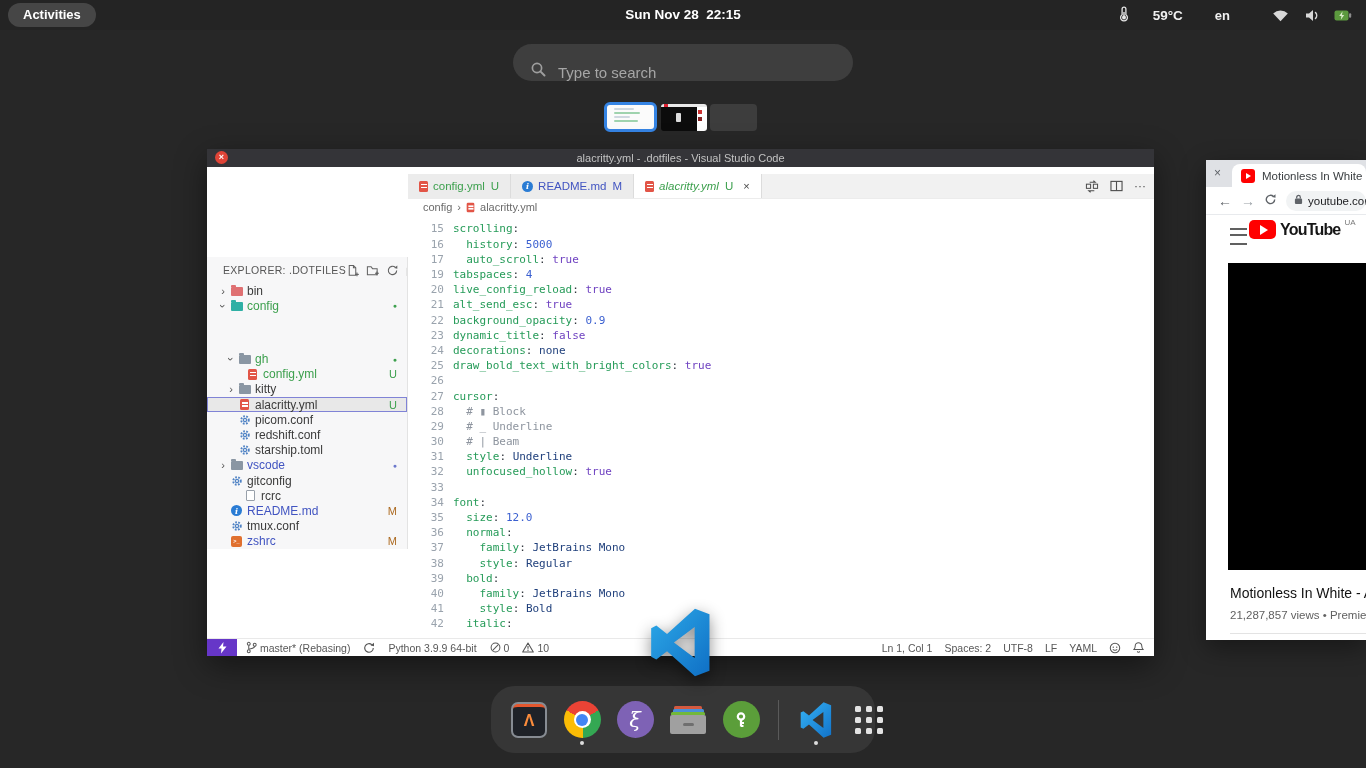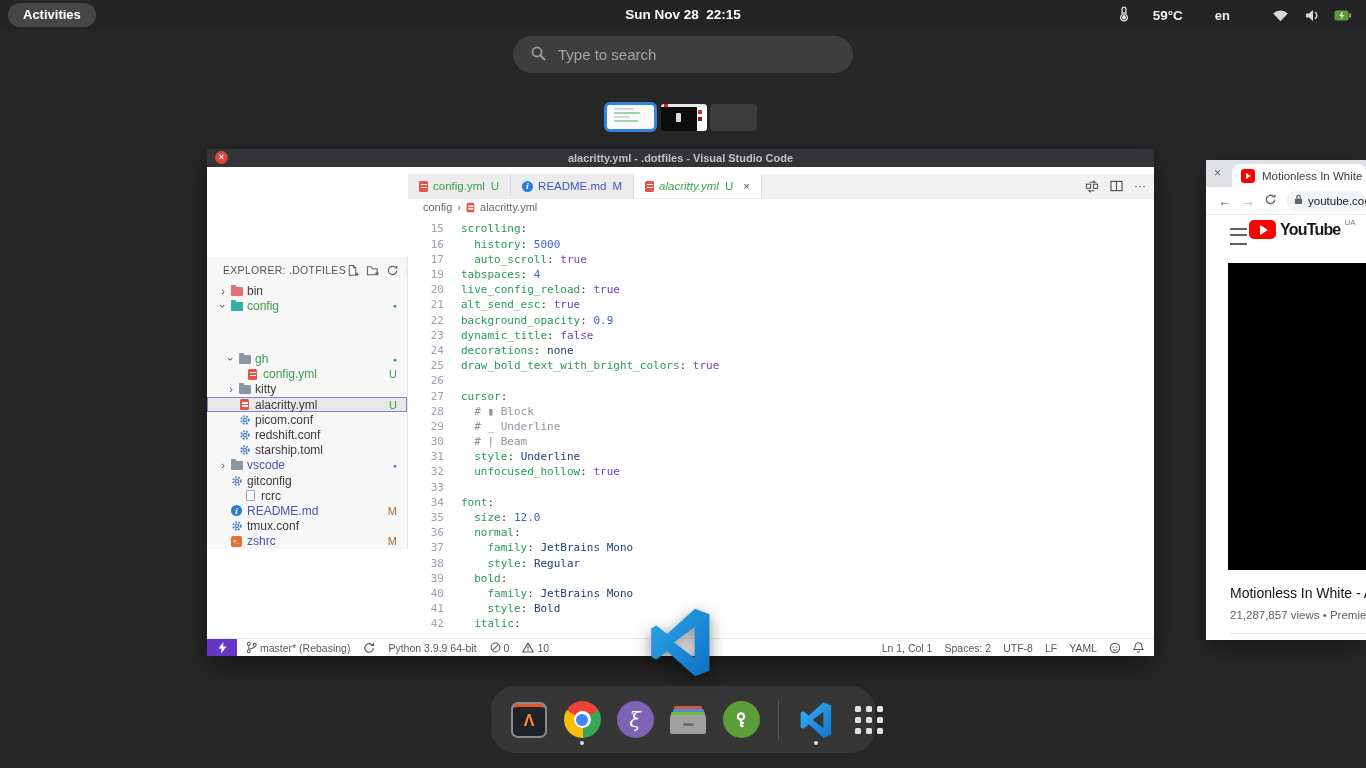--- a/index.html
+++ b/index.html
@@ -13,42 +13,42 @@
   .clock{position:absolute;left:50%;transform:translateX(-50%);top:0;height:30px;line-height:30px;
          font-size:13.5px;font-weight:700;color:#fff;white-space:pre;}
   .sys{position:absolute;right:0;top:0;height:30px;display:flex;align-items:center;padding-right:14px;}
   .sys-temp{display:flex;align-items:center;gap:24px;font-size:13.5px;font-weight:700;color:#f0f0f0;}
   .sys-kbd{margin-left:32px;font-size:13px;font-weight:700;color:#f0f0f0;}
   .sys-wifi{margin-left:42px;display:flex;}
   .sys-vol{margin-left:16px;display:flex;}
   .sys-bat{margin-left:13px;display:flex;}
 
   
-  .searchbar{position:absolute;left:513px;top:36px;width:340px;height:37px;border-radius:19px;
-             background:#3e3e3e;display:flex;align-items:center;gap:11px;padding-left:17px;
+  .searchbar{position:absolute;left:513px;top:44px;width:340px;height:37px;border-radius:19px;
+             background:#3e3e3e;display:flex;align-items:flex-end;gap:11px;padding-left:17px;
              box-sizing:border-box;color:#a6a6a6;font-size:15px;}
 
   
   .th{position:absolute;box-sizing:border-box;overflow:hidden;}
   .th1{left:604px;top:102px;width:53px;height:30px;border:3px solid #3584e4;border-radius:6px;background:#fbfbfb;}
   .th1 i{display:block;height:2px;border-radius:1px;}
   .th2{left:661px;top:104px;width:46px;height:27px;border-radius:3px;background:#0c0c0c;}
   .m2strip{position:absolute;top:0;left:0;right:0;height:3px;background:#e9e9e9;}
   .m2dot{position:absolute;top:0;left:3px;width:4px;height:3px;background:#d23;}
   .m2fig{position:absolute;left:15px;top:9px;width:5px;height:9px;background:#dcdcdc;border-radius:1px;}
   .m2col{position:absolute;right:0;top:3px;bottom:0;width:10px;background:#fff;}
   .m2r1{position:absolute;right:5px;top:6px;width:4px;height:4px;background:#c33;}
   .m2r2{position:absolute;right:5px;top:13px;width:4px;height:4px;background:#822;}
   .th3{left:710px;top:104px;width:47px;height:27px;border-radius:4px;background:#3d3d3d;}
 
   
   #vsc{position:absolute;left:207px;top:149px;width:947px;height:507px;background:#fff;
        box-shadow:0 10px 30px rgba(0,0,0,.45);font-size:12px;color:#3b3b3b;}
   .vtitle{height:18px;background:#343438;color:#c2c2c2;font-size:11px;text-align:center;line-height:18px;
-          overflow:hidden;white-space:nowrap;font-weight:bold;}
+          overflow:hidden;white-space:nowrap;}
   .gclose{position:absolute;left:8px;top:2px;width:13px;height:13px;border-radius:50%;background:#df4437;
           color:#fff;font-size:9px;line-height:13px;text-align:center;font-weight:700;z-index:6;}
   .vbody{position:absolute;top:18px;left:0;right:0;bottom:17px;display:flex;align-items:center;}
   .sidebar{width:201px;background:#f7f7f8;border-right:1px solid #e3e3e3;box-sizing:border-box;overflow:hidden;flex:none;}
   .sb-head{height:26px;display:flex;align-items:center;padding:0 8px 0 16px;color:#565656;font-size:10.5px;letter-spacing:.3px;}
   .sb-head .ttl{flex:1;white-space:nowrap;}
   .sb-acts{display:flex;gap:7px;align-items:center;color:#616161;}
   .trow{height:15.2px;display:flex;align-items:center;font-size:12px;color:#3b3b3b;}
   .trow.sel{background:#e8e8e8;box-shadow:inset 0 0 0 1px #8083d6;}
   .chev{width:12px;text-align:center;font-size:11px;color:#555;flex:none;line-height:12px;}
@@ -76,21 +76,21 @@
        border-right:1px solid #dcdcdc;height:24px;box-sizing:border-box;}
   .tab.active{background:#fff;}
   .tab .tlbl.it{font-style:italic;}
   .tab .tbadge{margin-left:1px;}
   .tab .tclose{color:#444;margin-left:5px;font-size:11px;}
   .ed-acts{position:absolute;right:8px;top:0;height:24px;display:flex;align-items:center;gap:11px;color:#4d4d4d;}
   .bcrumb{height:16px;display:flex;align-items:center;gap:5px;padding-left:15px;font-size:11px;color:#6b6b6b;flex:none;}
   .bcrumb .mini{transform:scale(.85);}
   .codearea{flex:1;overflow:hidden;padding-top:6px;font-family:"DejaVu Sans Mono","Liberation Mono",monospace;}
   .cl{display:flex;height:15.2px;line-height:15.2px;font-size:11px;white-space:pre;}
-  .ln{width:36px;text-align:right;color:#9aa3ad;font-size:11px;flex:none;margin-right:17px;}
+  .ln{width:36px;text-align:right;color:#9aa3ad;font-size:11px;flex:none;margin-right:9px;}
   .k{color:#259b58;} .p{color:#33383f;} .n{color:#3a5fd0;} .b{color:#6f42c1;} .s{color:#20407c;} .c{color:#8e959f;}
 
   .vstatus{position:absolute;left:0;right:0;bottom:0;height:17px;background:#fff;border-top:1px solid #e9e9e9;
            display:flex;align-items:center;font-size:10.5px;color:#585858;justify-content:space-between;}
   .st-l{display:flex;align-items:center;height:100%;}
   .remote{width:30px;height:100%;background:#6636c8;display:flex;align-items:center;justify-content:center;margin-right:9px;flex:none;}
   .sitem{display:flex;align-items:center;gap:3px;margin-right:13px;white-space:nowrap;}
   .st-r{display:flex;align-items:center;gap:12px;padding-right:10px;}
   .st-r .sitem{margin-right:0;}
 

